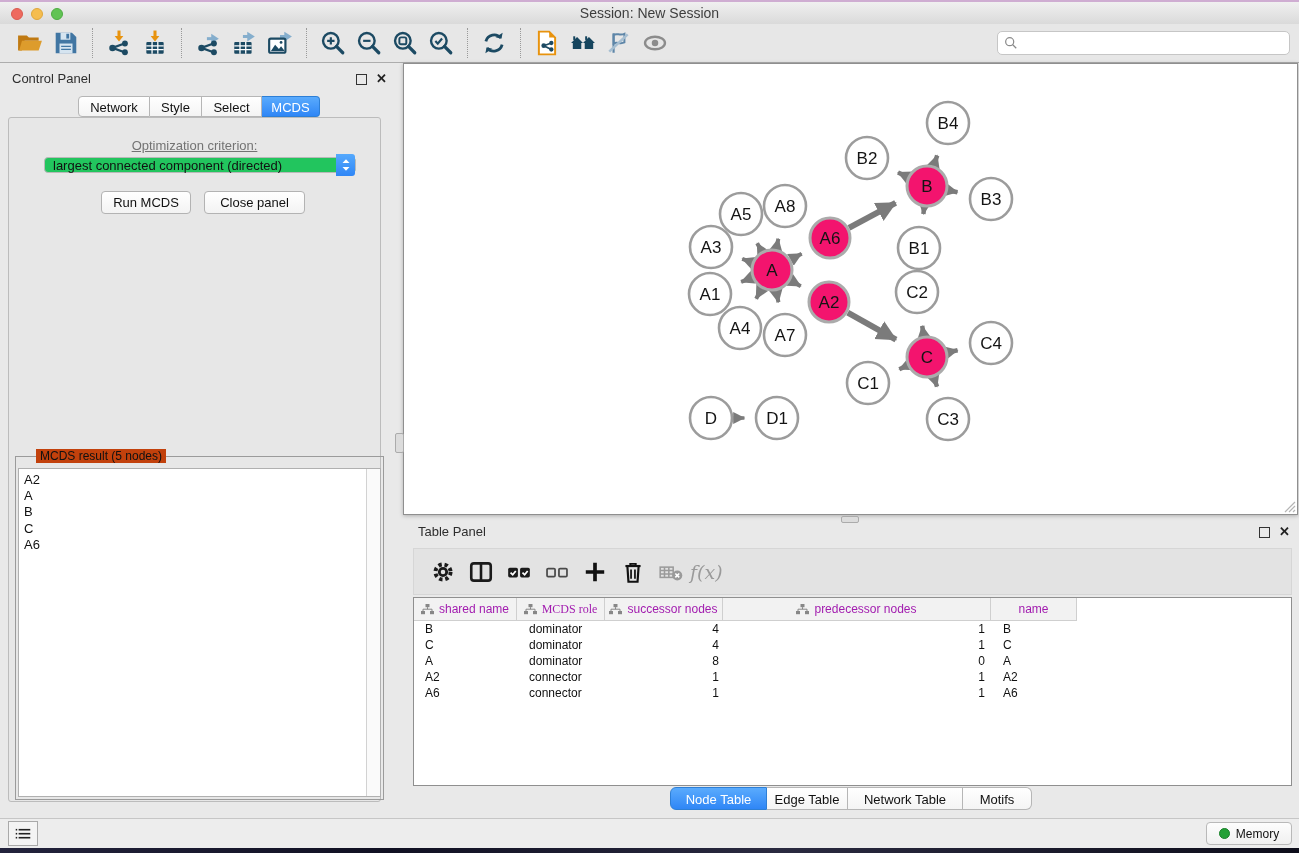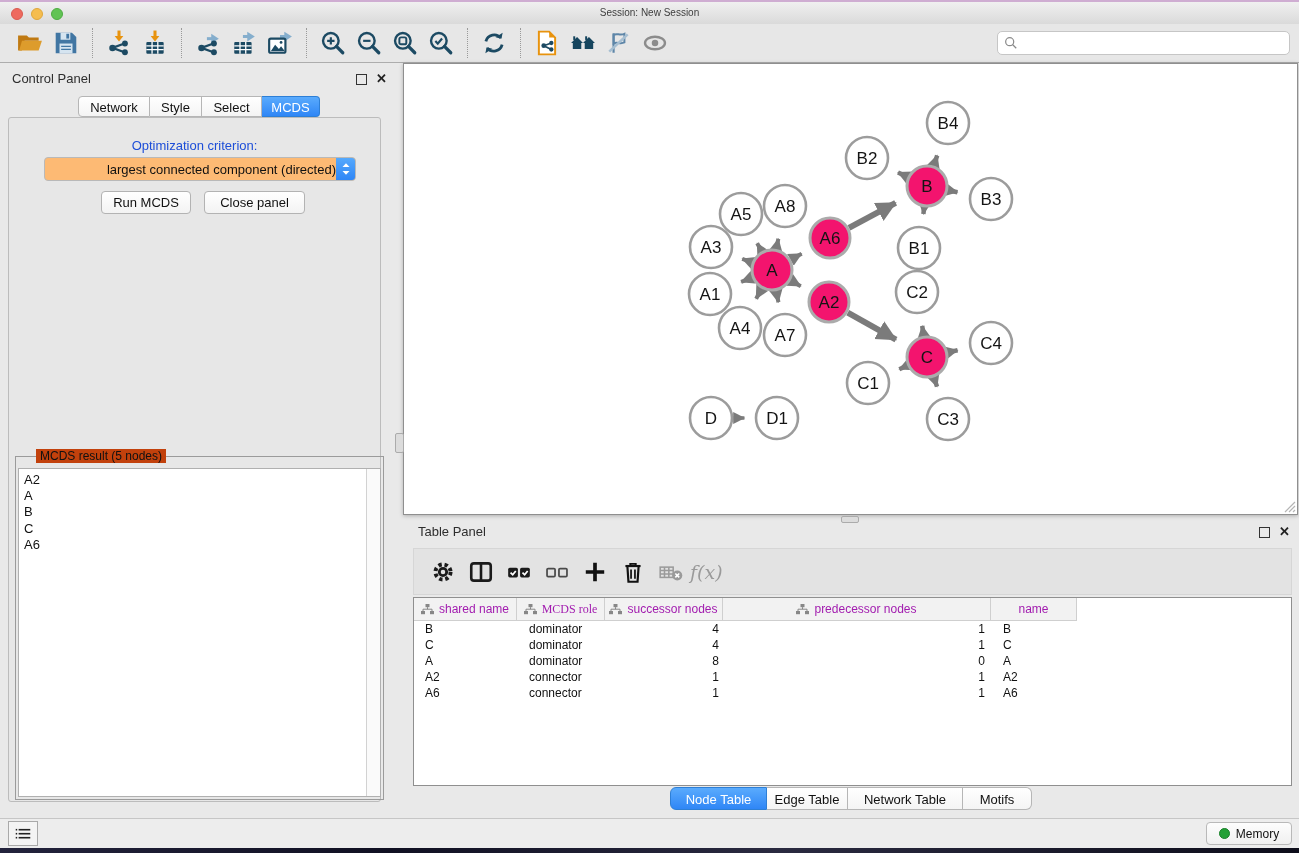--- a/index.html
+++ b/index.html
@@ -9,21 +9,21 @@
          background:linear-gradient(90deg,#23233c,#101022 30%,#2a2a40 60%,#0d0d1a);}
   .app-bg{position:absolute;left:0;top:2px;width:1299px;height:846px;background:#e9e9e9;}
   
   .titlebar{position:absolute;left:0;top:2px;width:1299px;height:22px;
          background:linear-gradient(#f0f0f0,#dadada);border-bottom:1px solid #c0c0c0;}
   .tl{position:absolute;top:6px;width:12px;height:12px;border-radius:50%;}
   .tl.red{left:11px;background:#ee6a5f;border:1px solid #d95b50;box-sizing:border-box;}
   .tl.yel{left:31px;background:#f5bd4f;border:1px solid #dfa73c;box-sizing:border-box;}
   .tl.grn{left:51px;background:#61c354;border:1px solid #4eac42;box-sizing:border-box;}
   .app-title{position:absolute;left:0;right:0;top:0;height:22px;line-height:22px;
-         text-align:center;font-size:10px;color:#3e3e3e;}
+         text-align:center;font-size:14px;color:#3e3e3e;}
   
   .toolbar{position:absolute;left:0;top:24px;width:1299px;height:39px;background:#e7e7e7;
          border-bottom:1px solid #adadad;display:flex;align-items:center;padding-left:12px;box-sizing:border-box;}
   .tb{width:30px;height:30px;border:none;background:transparent;padding:1px;margin:0 3px;
          display:flex;align-items:center;justify-content:center;cursor:default;}
   .tb svg{width:26px;height:26px;}
   .sep{height:30px;border-left:1px dotted #9a9a9a;margin:0 8px;}
   .search-field{position:absolute;right:9px;top:7px;width:293px;height:24px;background:#fff;
          border:1px solid #c6c6c6;border-radius:5px;display:flex;align-items:center;padding-left:6px;box-sizing:border-box;}
   .search-field input{border:none;outline:none;flex:1;font-size:13px;background:transparent;
@@ -38,23 +38,23 @@
   .seg-tabs{position:absolute;display:flex;height:21px;}
   .cp-tabs{left:78px;top:96px;}
   .seg-tab{height:21px;line-height:21px;text-align:center;font-size:13px;color:#111;
          background:linear-gradient(#ffffff,#f4f4f4);border:1px solid #b6b6b6;border-left:none;
          box-sizing:border-box;cursor:default;}
   .seg-tab:first-child{border-left:1px solid #b6b6b6;border-radius:4px 0 0 4px;}
   .seg-tab:last-child{border-radius:0 4px 4px 0;}
   .seg-tab.selected{background:linear-gradient(#5aabfd,#2f86f6);color:#fff;border-color:#2d7fd6;}
   .cp-content{position:absolute;left:8px;top:117px;width:373px;height:685px;background:#e7e7e7;
          border:1px solid #bcbcbc;border-radius:3px;box-sizing:border-box;}
-  .opt-label{position:absolute;top:20px;left:0;width:100%;text-align:center;font-size:13px;color:#1d4ed8;}
-  .select{position:absolute;top:39px;left:35px;width:312px;height:24px;background:#fdba74;
-         border:1px solid #b9b9b9;border-radius:4px;box-sizing:border-box;display:flex;align-items:center;text-align:right;}
+  .opt-label{position:absolute;top:20px;left:0;width:100%;text-align:center;font-size:13px;color:#737373;text-decoration:underline;}
+  .select{position:absolute;top:39px;left:35px;width:312px;height:16px;background:#22c55e;
+         border:1px solid #b9b9b9;border-radius:4px;box-sizing:border-box;display:flex;align-items:center;}
   .select-text{flex:1;font-size:13px;color:#111;padding-left:8px;white-space:nowrap;overflow:hidden;}
   .select-stepper{width:19px;height:22px;background:linear-gradient(#55a9fd,#2f86f6);
          border-radius:0 3px 3px 0;display:flex;align-items:center;justify-content:center;}
   .cp-btn{position:absolute;top:73px;height:23px;background:linear-gradient(#ffffff,#f3f3f3);
          border:1px solid #b3b3b3;border-radius:4px;font-size:13px;color:#111;
          font-family:"Liberation Sans",sans-serif;cursor:default;}
   .btn-run{left:92px;width:90px;}
   .btn-closep{left:195px;width:101px;}
   .result-group{position:absolute;left:6px;top:338px;width:367px;height:342px;border:1px solid #9b9b9b;}
   .group-title{position:absolute;top:-8px;left:20px;background:#c2410c;padding:0 4px;font-size:12px;color:#111;}

